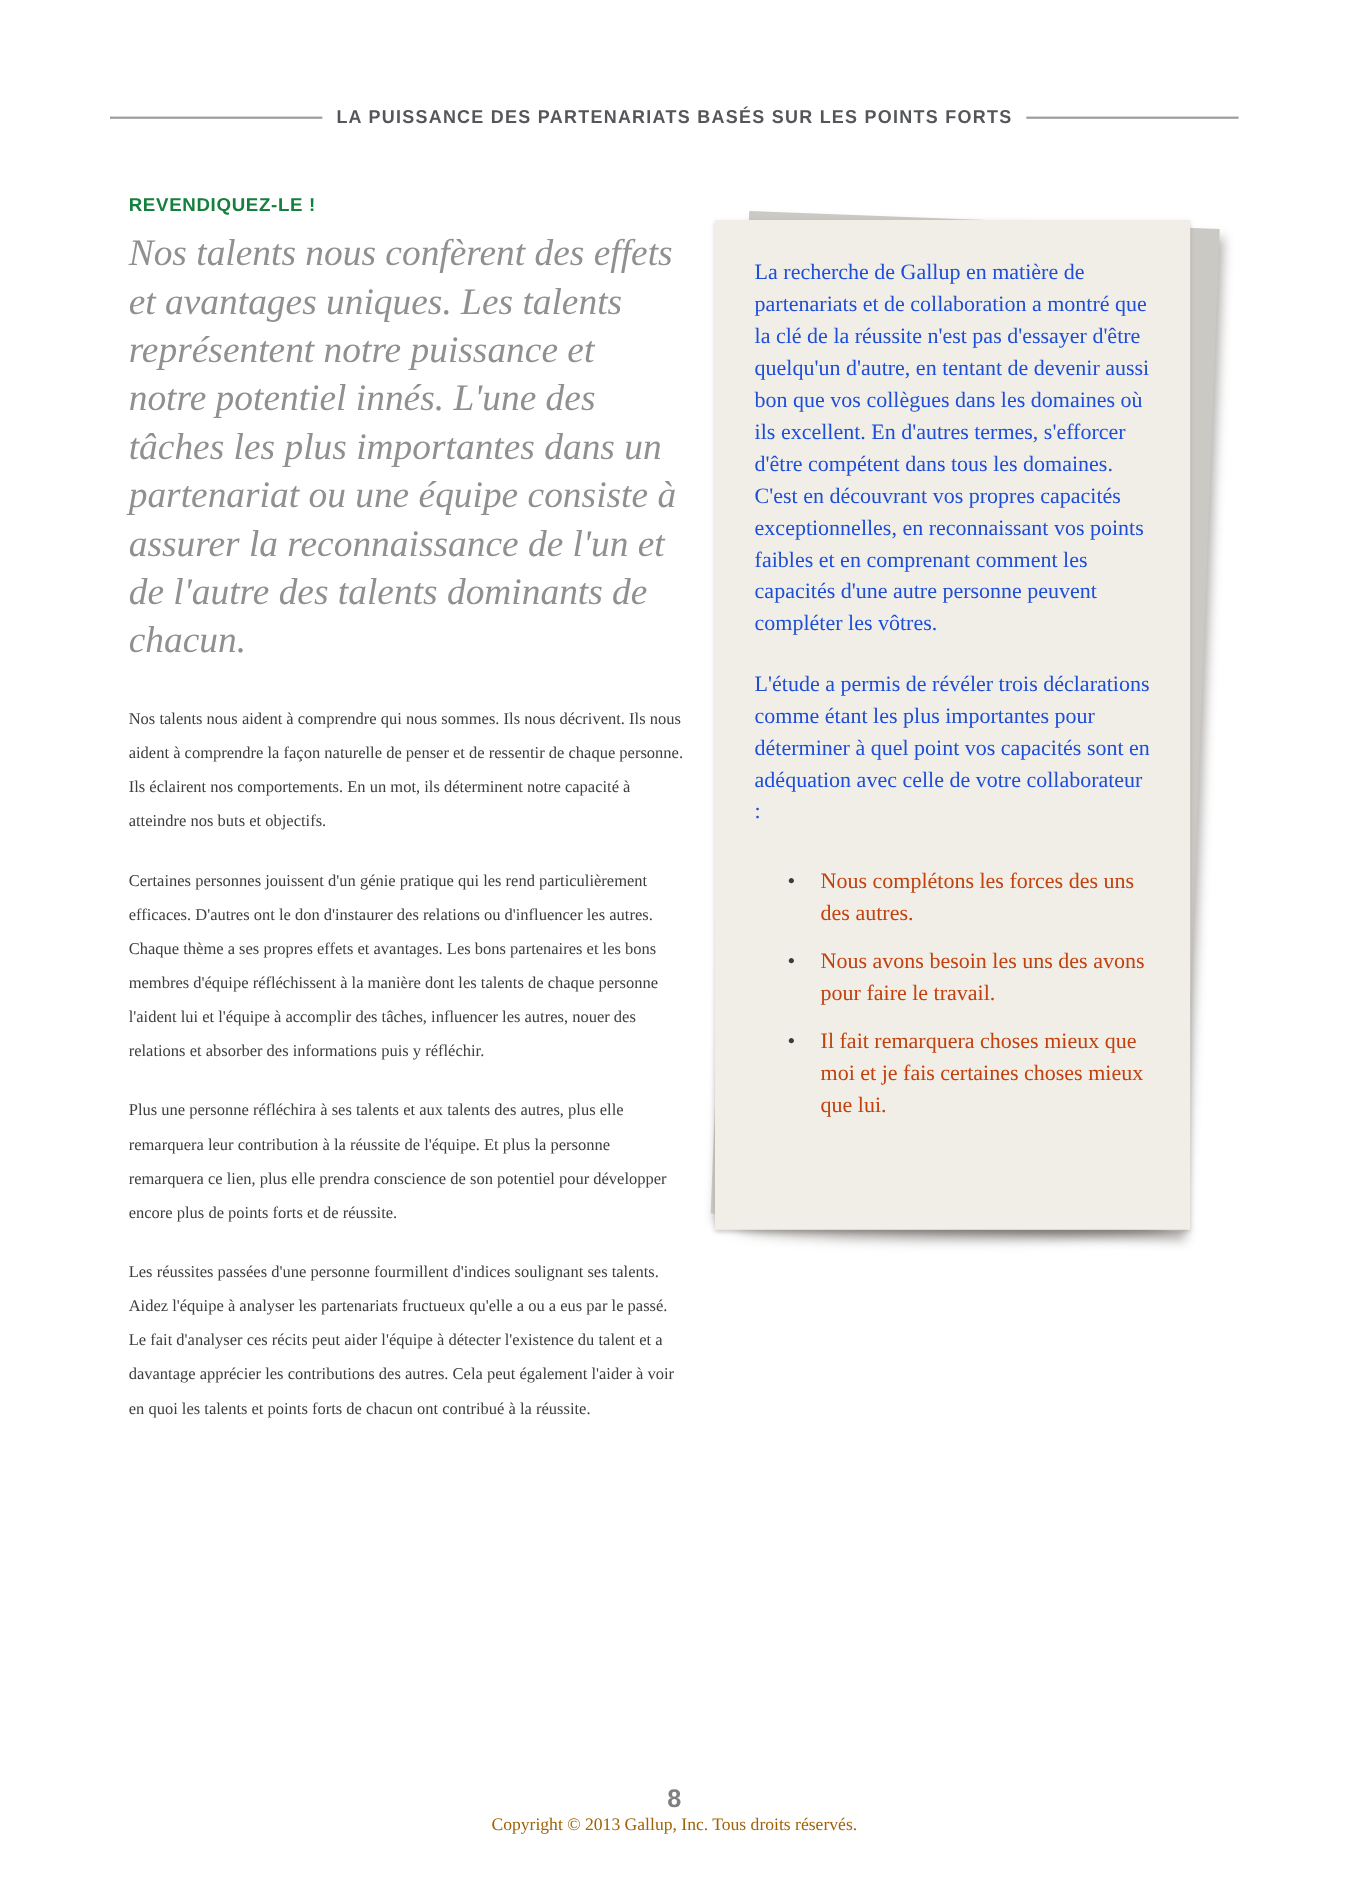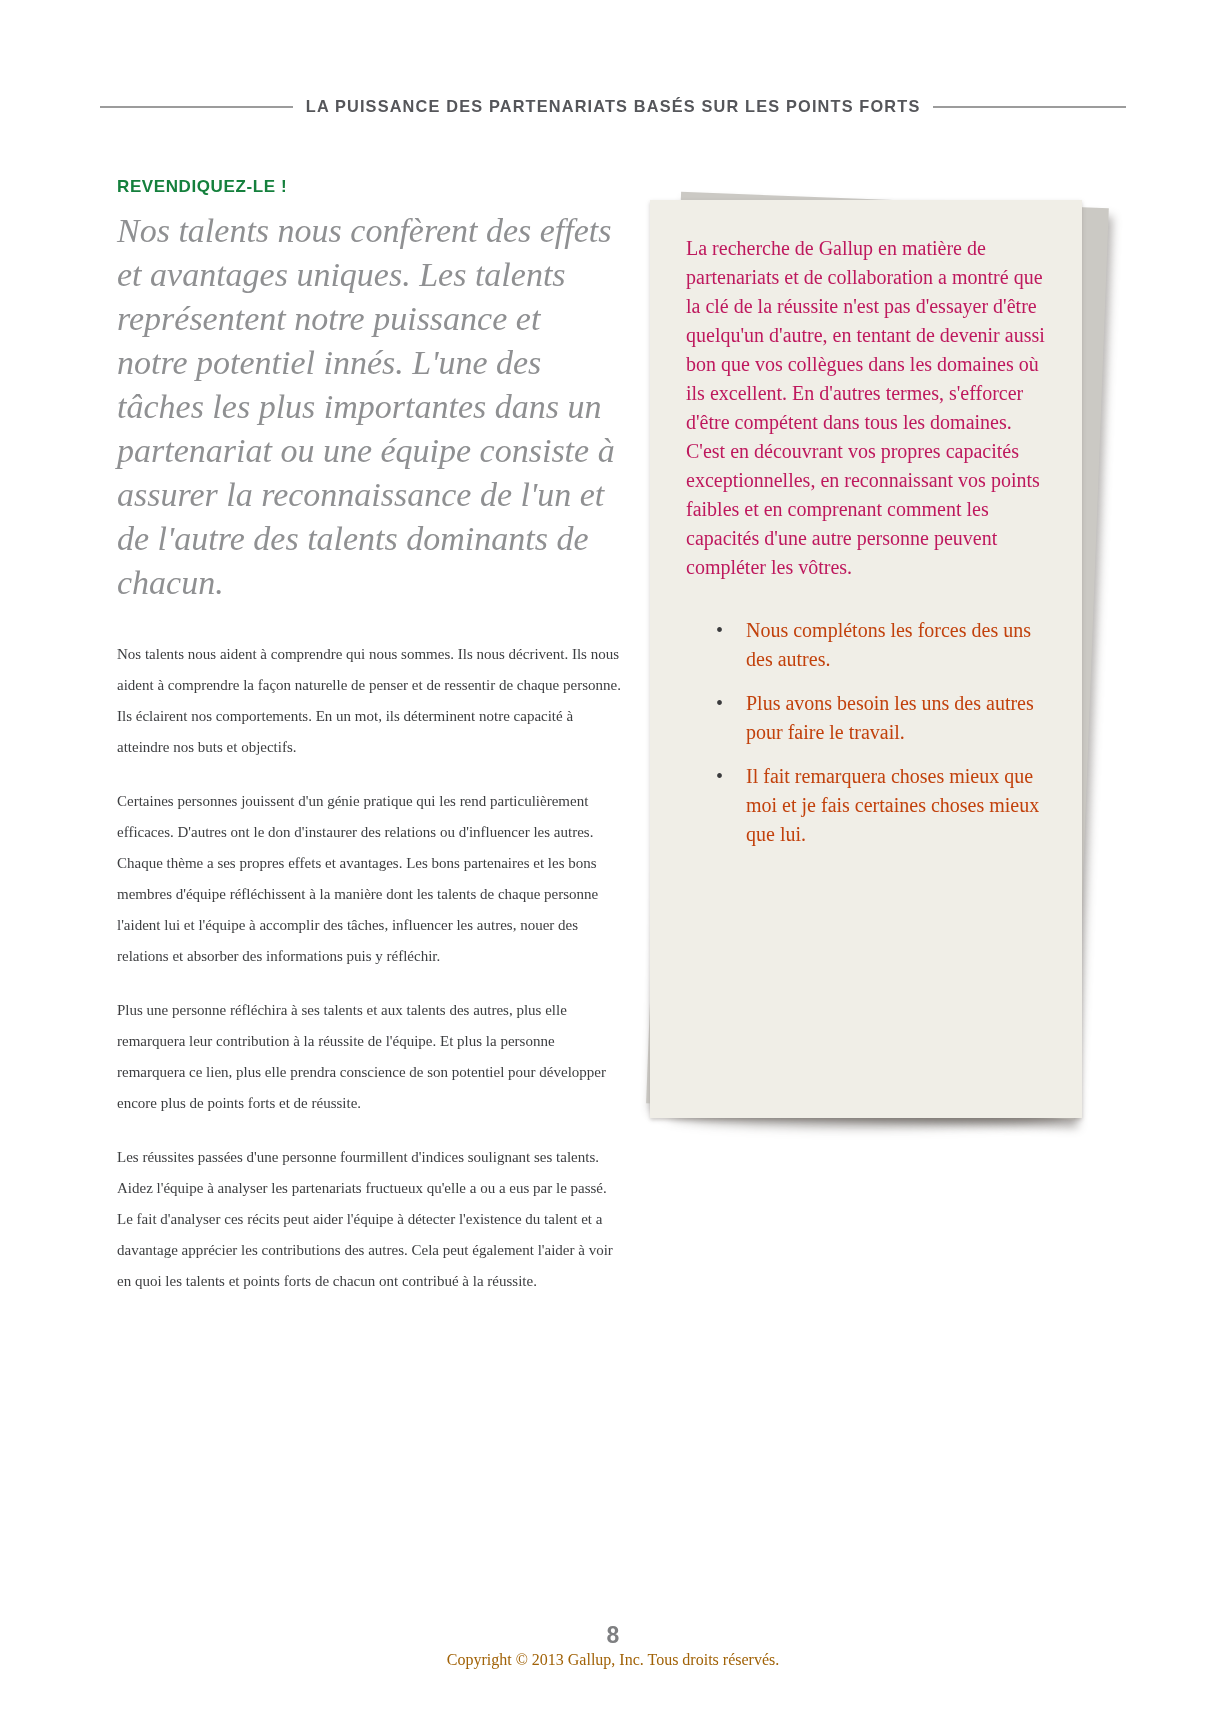--- a/index.html
+++ b/index.html
@@ -99,21 +99,21 @@
     position: absolute;
     inset: 0;
     background: #f0eee7;
     box-shadow: 0 2px 4px rgba(120, 115, 110, 0.35);
     padding: 34px 36px;
     box-sizing: border-box;
   }
   .note-para {
     font-size: 20px;
     line-height: 29px;
-    color: #be185d;
+    color: #1d4ed8;
     margin: 0 0 26px 0;
   }
   .bullet-list {
     margin: 34px 0 0 30px;
   }
   .bullet-item {
     display: flex;
     margin-bottom: 15px;
   }
   .bullet-marker {
@@ -168,28 +168,29 @@
     <p class="body-para">Certaines personnes jouissent d'un génie pratique qui les rend particulièrement efficaces. D'autres ont le don d'instaurer des relations ou d'influencer les autres. Chaque thème a ses propres effets et avantages. Les bons partenaires et les bons membres d'équipe réfléchissent à la manière dont les talents de chaque personne l'aident lui et l'équipe à accomplir des tâches, influencer les autres, nouer des relations et absorber des informations puis y réfléchir.</p>
     <p class="body-para">Plus une personne réfléchira à ses talents et aux talents des autres, plus elle remarquera leur contribution à la réussite de l'équipe. Et plus la personne remarquera ce lien, plus elle prendra conscience de son potentiel pour développer encore plus de points forts et de réussite.</p>
     <p class="body-para">Les réussites passées d'une personne fourmillent d'indices soulignant ses talents. Aidez l'équipe à analyser les partenariats fructueux qu'elle a ou a eus par le passé. Le fait d'analyser ces récits peut aider l'équipe à détecter l'existence du talent et a davantage apprécier les contributions des autres. Cela peut également l'aider à voir en quoi les talents et points forts de chacun ont contribué à la réussite.</p>
   </div>
 
   <div class="sidebar-note-wrap">
     <div class="note-back"></div>
     <div class="note-shadow"></div>
     <div class="sidebar-note">
       <p class="note-para">La recherche de Gallup en matière de partenariats et de collaboration a montré que la clé de la réussite n'est pas d'essayer d'être quelqu'un d'autre, en tentant de devenir aussi bon que vos collègues dans les domaines où ils excellent. En d'autres termes, s'efforcer d'être compétent dans tous les domaines. C'est en découvrant vos propres capacités exceptionnelles, en reconnaissant vos points faibles et en comprenant comment les capacités d'une autre personne peuvent compléter les vôtres.</p>
+      <p class="note-para">L'étude a permis de révéler trois déclarations comme étant les plus importantes pour déterminer à quel point vos capacités sont en adéquation avec celle de votre collaborateur :</p>
       <div class="bullet-list">
         <div class="bullet-item">
           <span class="bullet-marker">•</span>
           <span class="bullet-text">Nous complétons les forces des uns des autres.</span>
         </div>
         <div class="bullet-item">
           <span class="bullet-marker">•</span>
-          <span class="bullet-text">Plus avons besoin les uns des autres pour faire le travail.</span>
+          <span class="bullet-text">Nous avons besoin les uns des avons pour faire le travail.</span>
         </div>
         <div class="bullet-item">
           <span class="bullet-marker">•</span>
           <span class="bullet-text">Il fait remarquera choses mieux que moi et je fais certaines choses mieux que lui.</span>
         </div>
       </div>
     </div>
   </div>
 
   <div class="footer">

